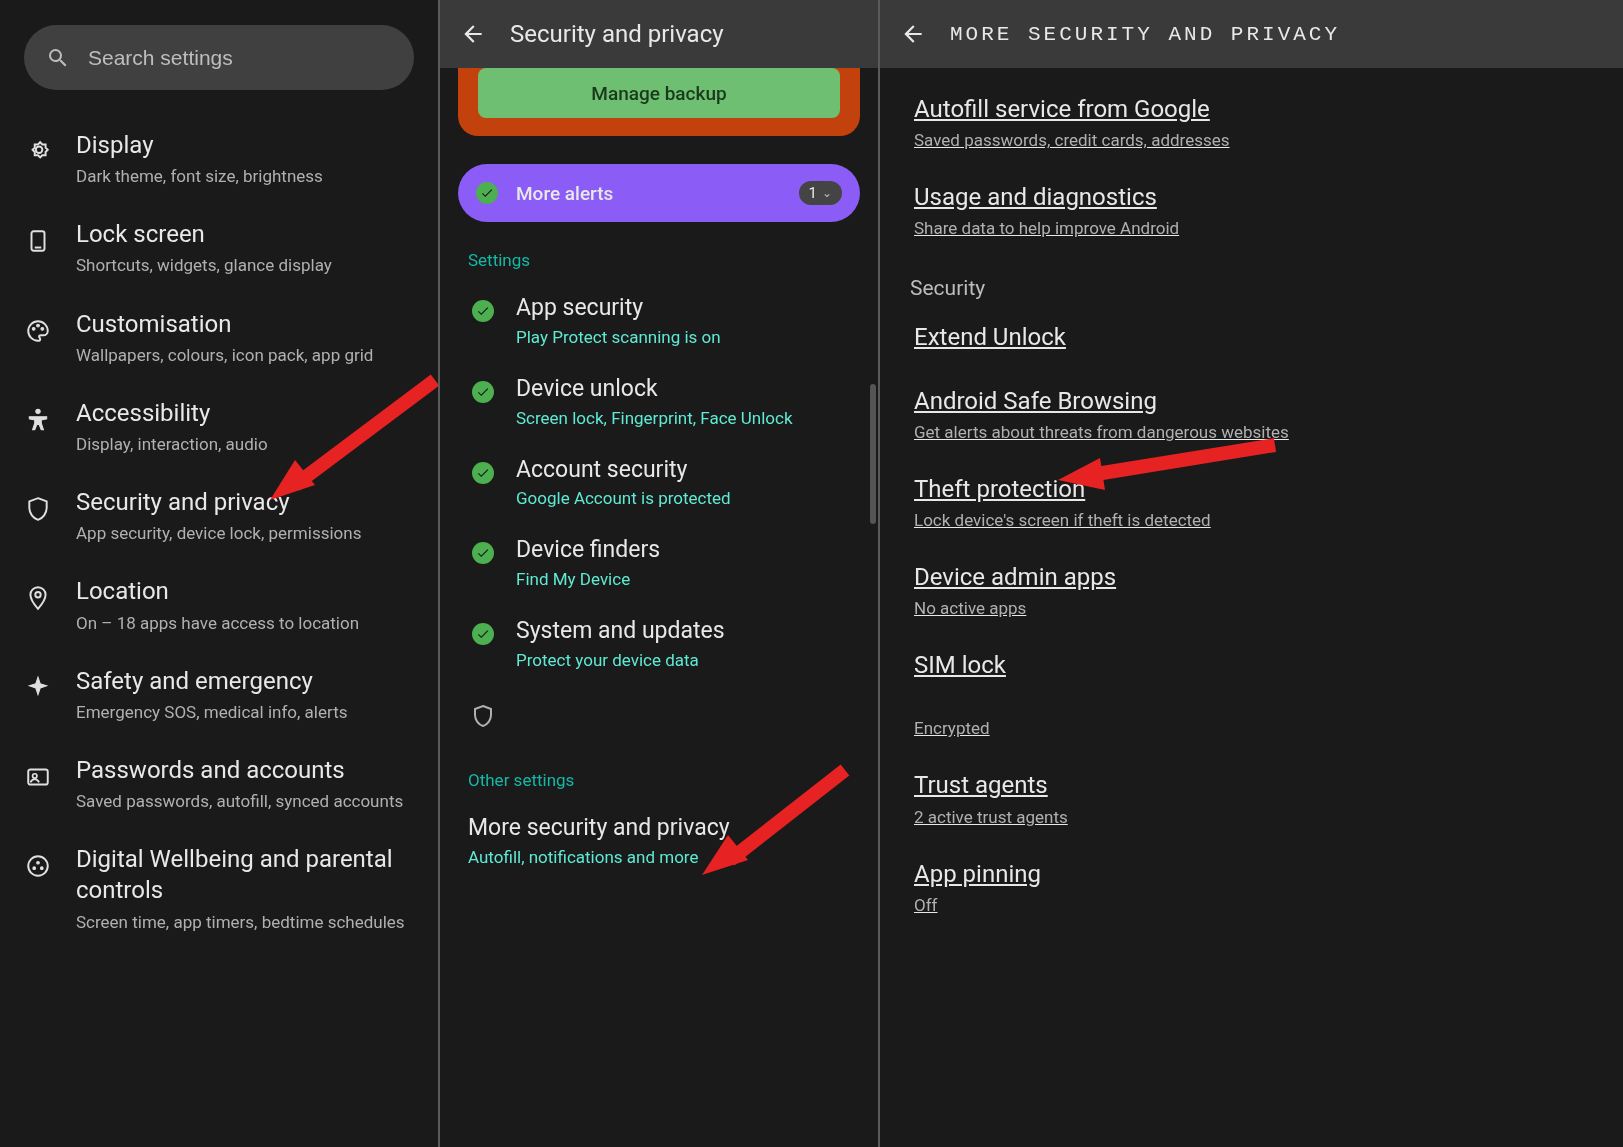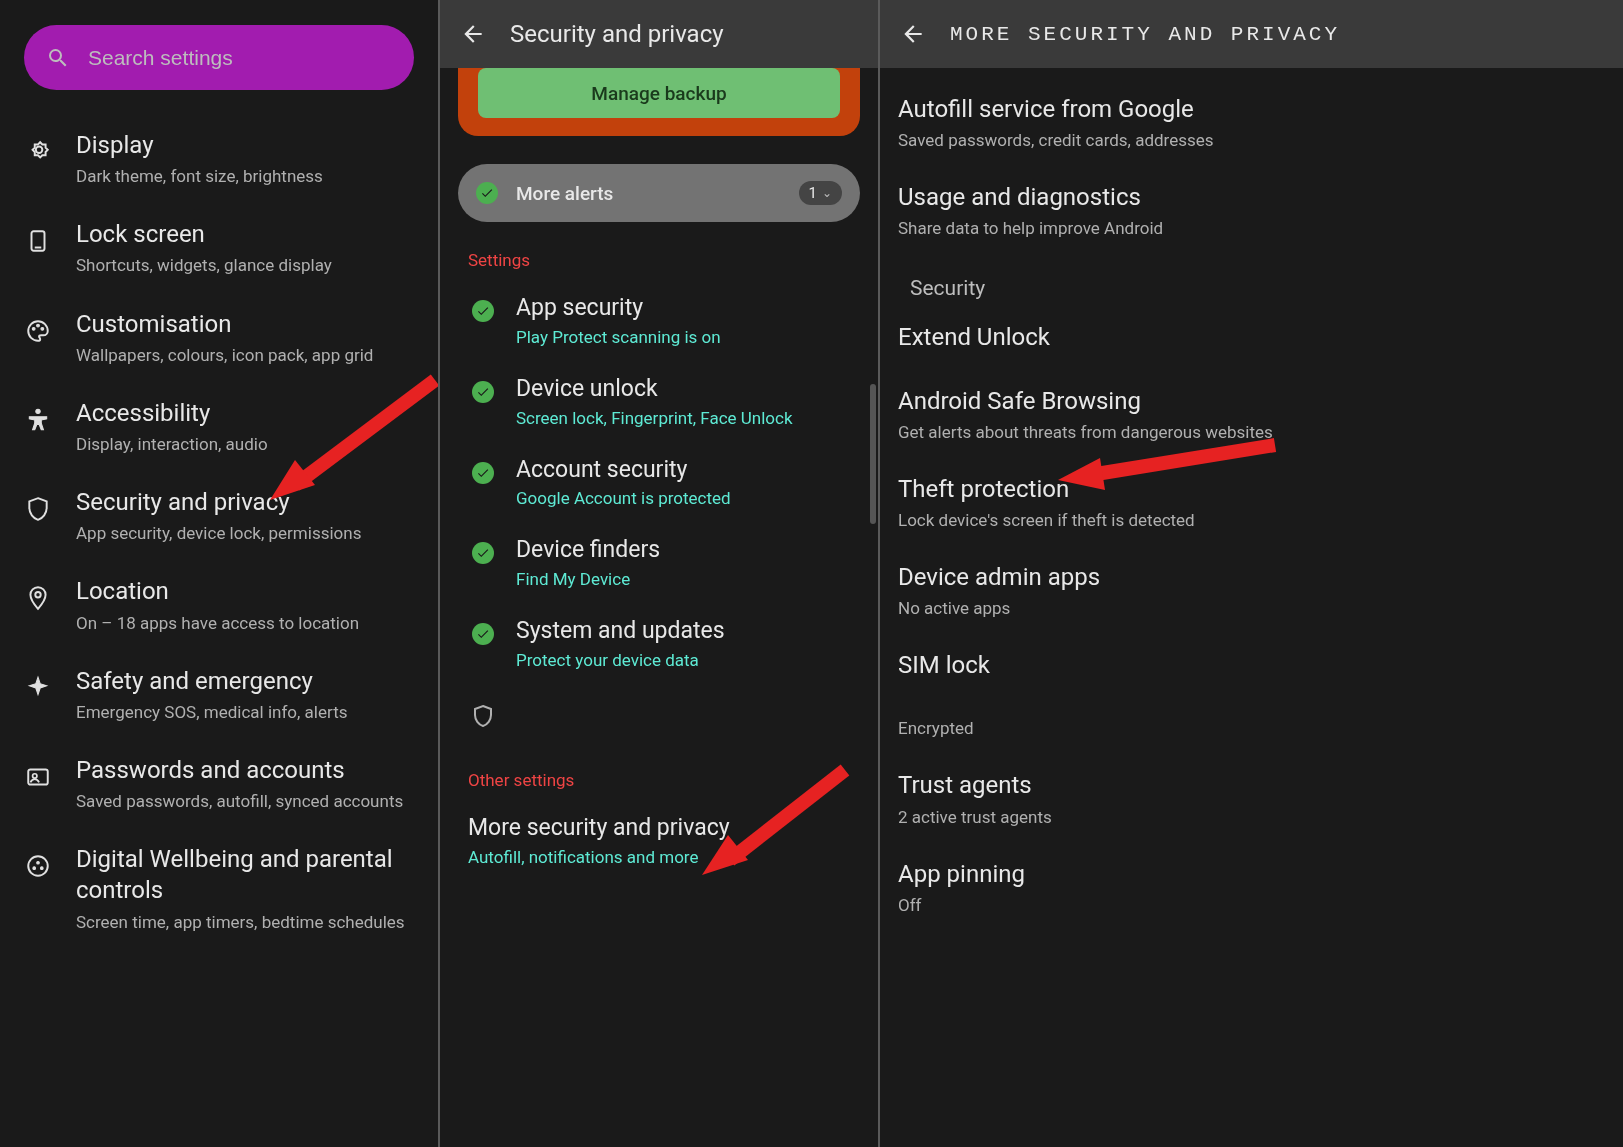--- a/index.html
+++ b/index.html
@@ -18,21 +18,21 @@
     background: #1a1a1a;
     overflow: hidden;
   }
   .panel-1 { width: 440px; border-right: 2px solid #5a5a5a; }
   .panel-2 { width: 440px; border-right: 2px solid #5a5a5a; }
   .panel-3 { flex: 1; }
 
   
   .search-bar {
     margin: 25px 24px 24px 24px;
-    background: #a21caf;
+    background: #404040;
     border-radius: 40px;
     height: 65px;
     display: flex;
     align-items: center;
     padding: 0 22px;
     gap: 18px;
   }
   .search-icon { width: 24px; height: 24px; fill: #bdbdbd; }
   .search-input {
     background: transparent;
@@ -91,21 +91,21 @@
     border-radius: 8px;
     display: flex;
     align-items: center;
     justify-content: center;
     font-size: 19px;
     font-weight: 500;
     cursor: pointer;
   }
 
   .alerts-pill {
-    background: #737373;
+    background: #8b5cf6;
     margin: 28px 18px 0 18px;
     border-radius: 32px;
     height: 58px;
     display: flex;
     align-items: center;
     padding: 0 18px;
     gap: 18px;
   }
   .check-badge {
     width: 22px; height: 22px;
@@ -122,21 +122,21 @@
     padding: 3px 10px;
     font-size: 15px;
     display: flex;
     align-items: center;
     gap: 5px;
   }
   .chev { font-size: 12px; color: #bbb; }
 
   .section-label {
     font-size: 17px;
-    color: #ef4444;
+    color: #14b8a6;
     padding: 28px 28px 10px 28px;
   }
 
   .sec-list { }
   .sec-item {
     display: flex;
     align-items: flex-start;
     gap: 18px;
     padding: 14px 28px;
     cursor: pointer;
@@ -164,22 +164,23 @@
   }
   .pixel-title {
     font-family: "Courier New", monospace;
     font-size: 21px;
     letter-spacing: 3px;
     color: #e8e8e8;
   }
 
   .p3-list { padding: 10px 0; }
   .p3-item {
-    padding: 16px 18px;
+    padding: 16px 34px;
     cursor: pointer;
+    text-decoration: underline;
   }
   .p3-item .t1 { font-size: 24px; color: #e8e8e8; line-height: 1.3; }
   .p3-item .t2 { font-size: 17px; color: #b0b0b0; margin-top: 5px; }
   .p3-section {
     font-size: 21px;
     color: #bdbdbd;
     padding: 22px 30px 6px 30px;
   }
 
   

